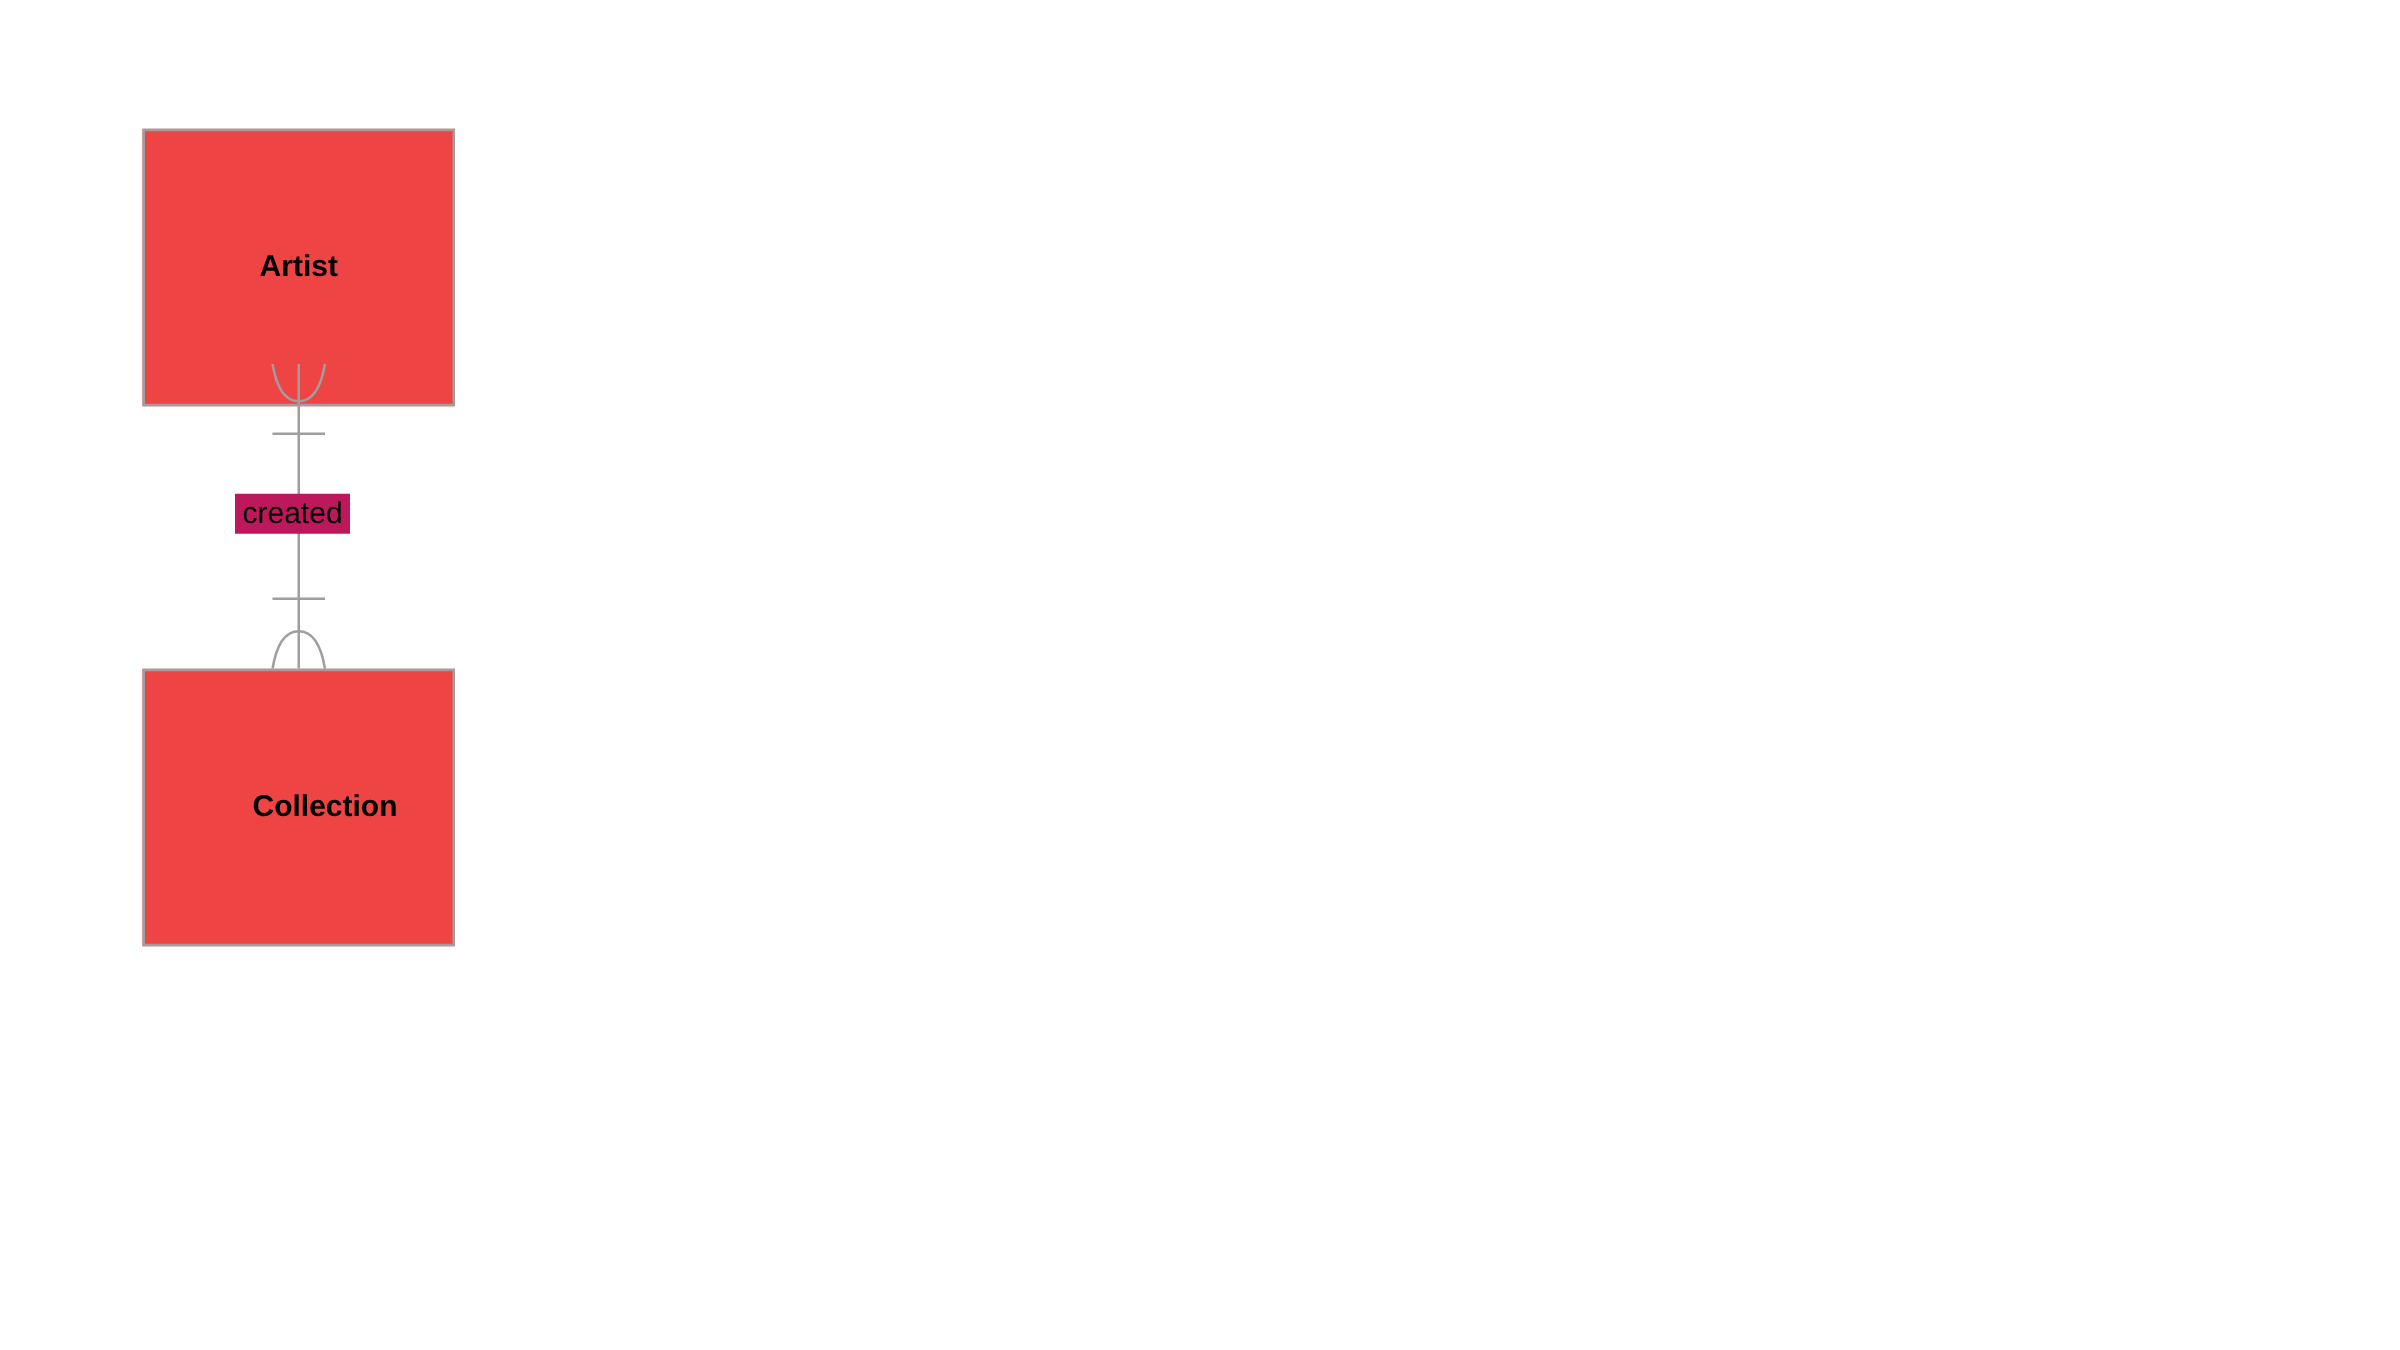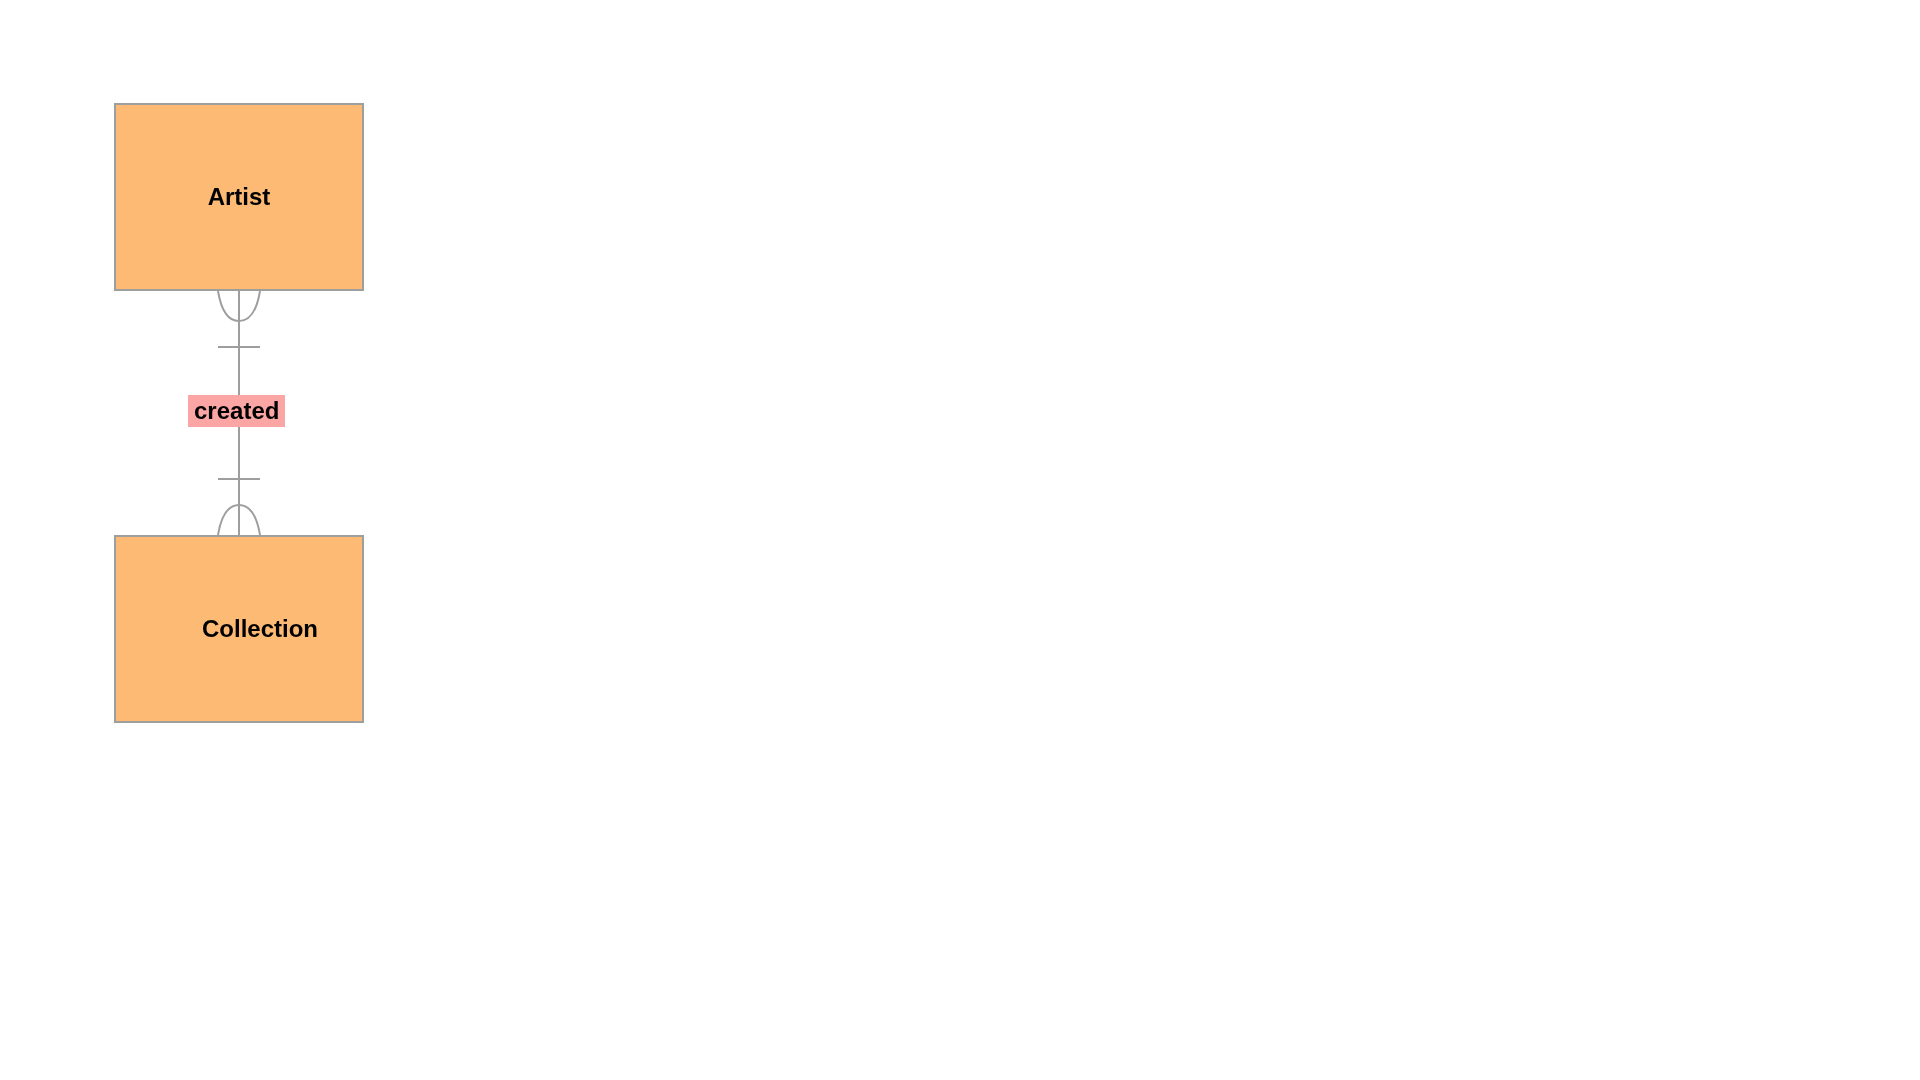--- a/index.html
+++ b/index.html
@@ -15,22 +15,22 @@
       position: relative;
     }
     .diagram-canvas {
       position: relative;
       width: 100%;
       height: 100%;
     }
     .entity-box {
       position: absolute;
       width: 250px;
-      height: 188px;
-      background: #fdba74;
+      height: 222px;
+      background: #ef4444;
       border: 2px solid #9e9e9e;
       display: flex;
       align-items: center;
       justify-content: center;
     }
     .entity-title {
       font-size: 24px;
       font-weight: bold;
       color: #000000;
     }
@@ -48,23 +48,23 @@
       left: 114px;
       top: 291px;
       width: 250px;
       height: 244px;
     }
     .relationship-label {
       position: absolute;
       left: 188px;
       top: 395px;
       font-size: 24px;
-      font-weight: bold;
+      font-weight: normal;
       color: #000000;
-      background: #fca5a5;
+      background: #be185d;
       padding: 2px 6px;
     }
   </style>
 </head>
 <body>
 
 <div class="diagram-canvas">
 
   <div id="entity-artist" class="entity-box">
     <span class="entity-title">Artist</span>

